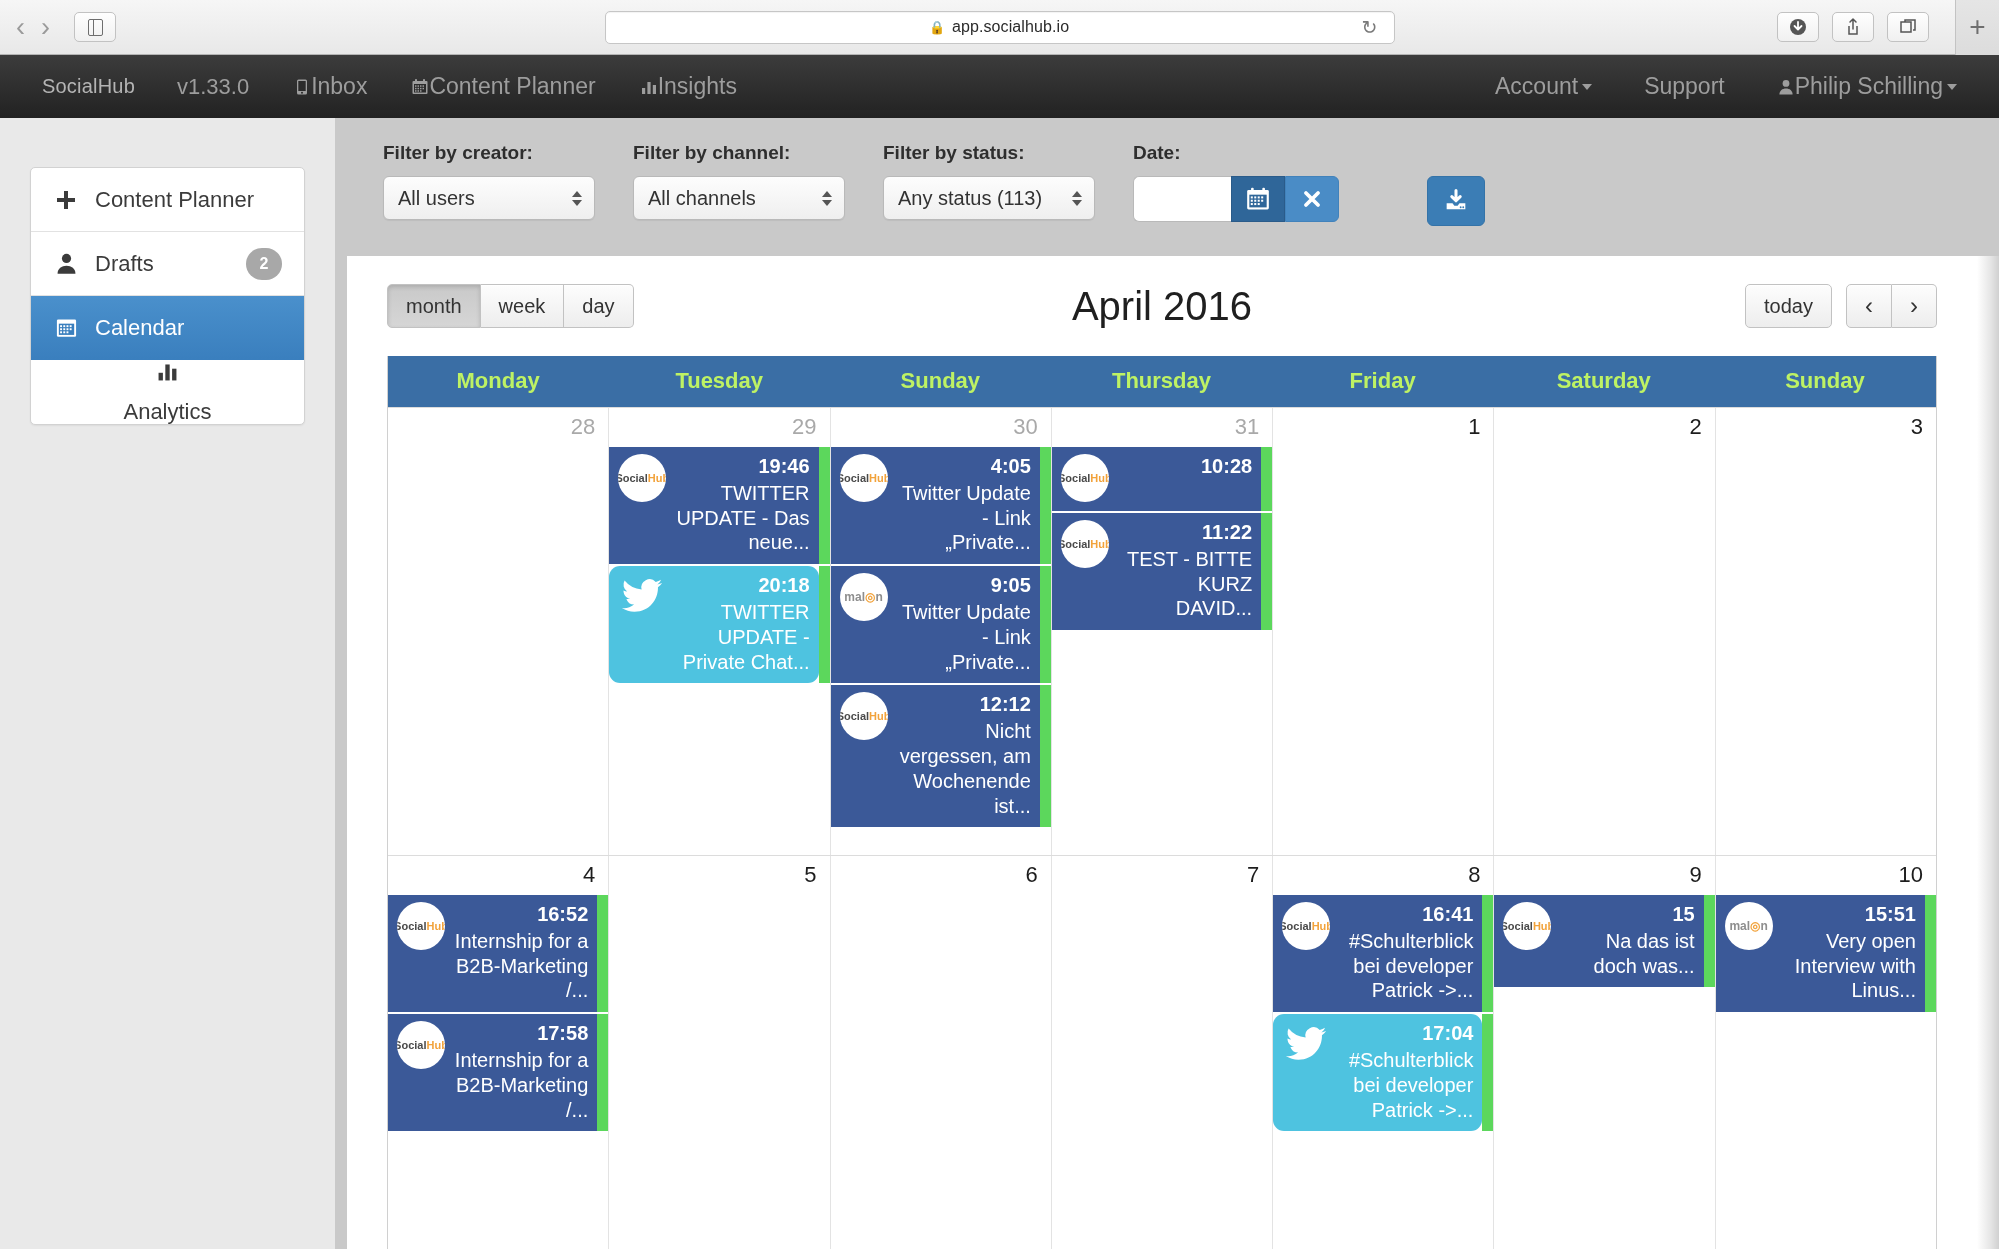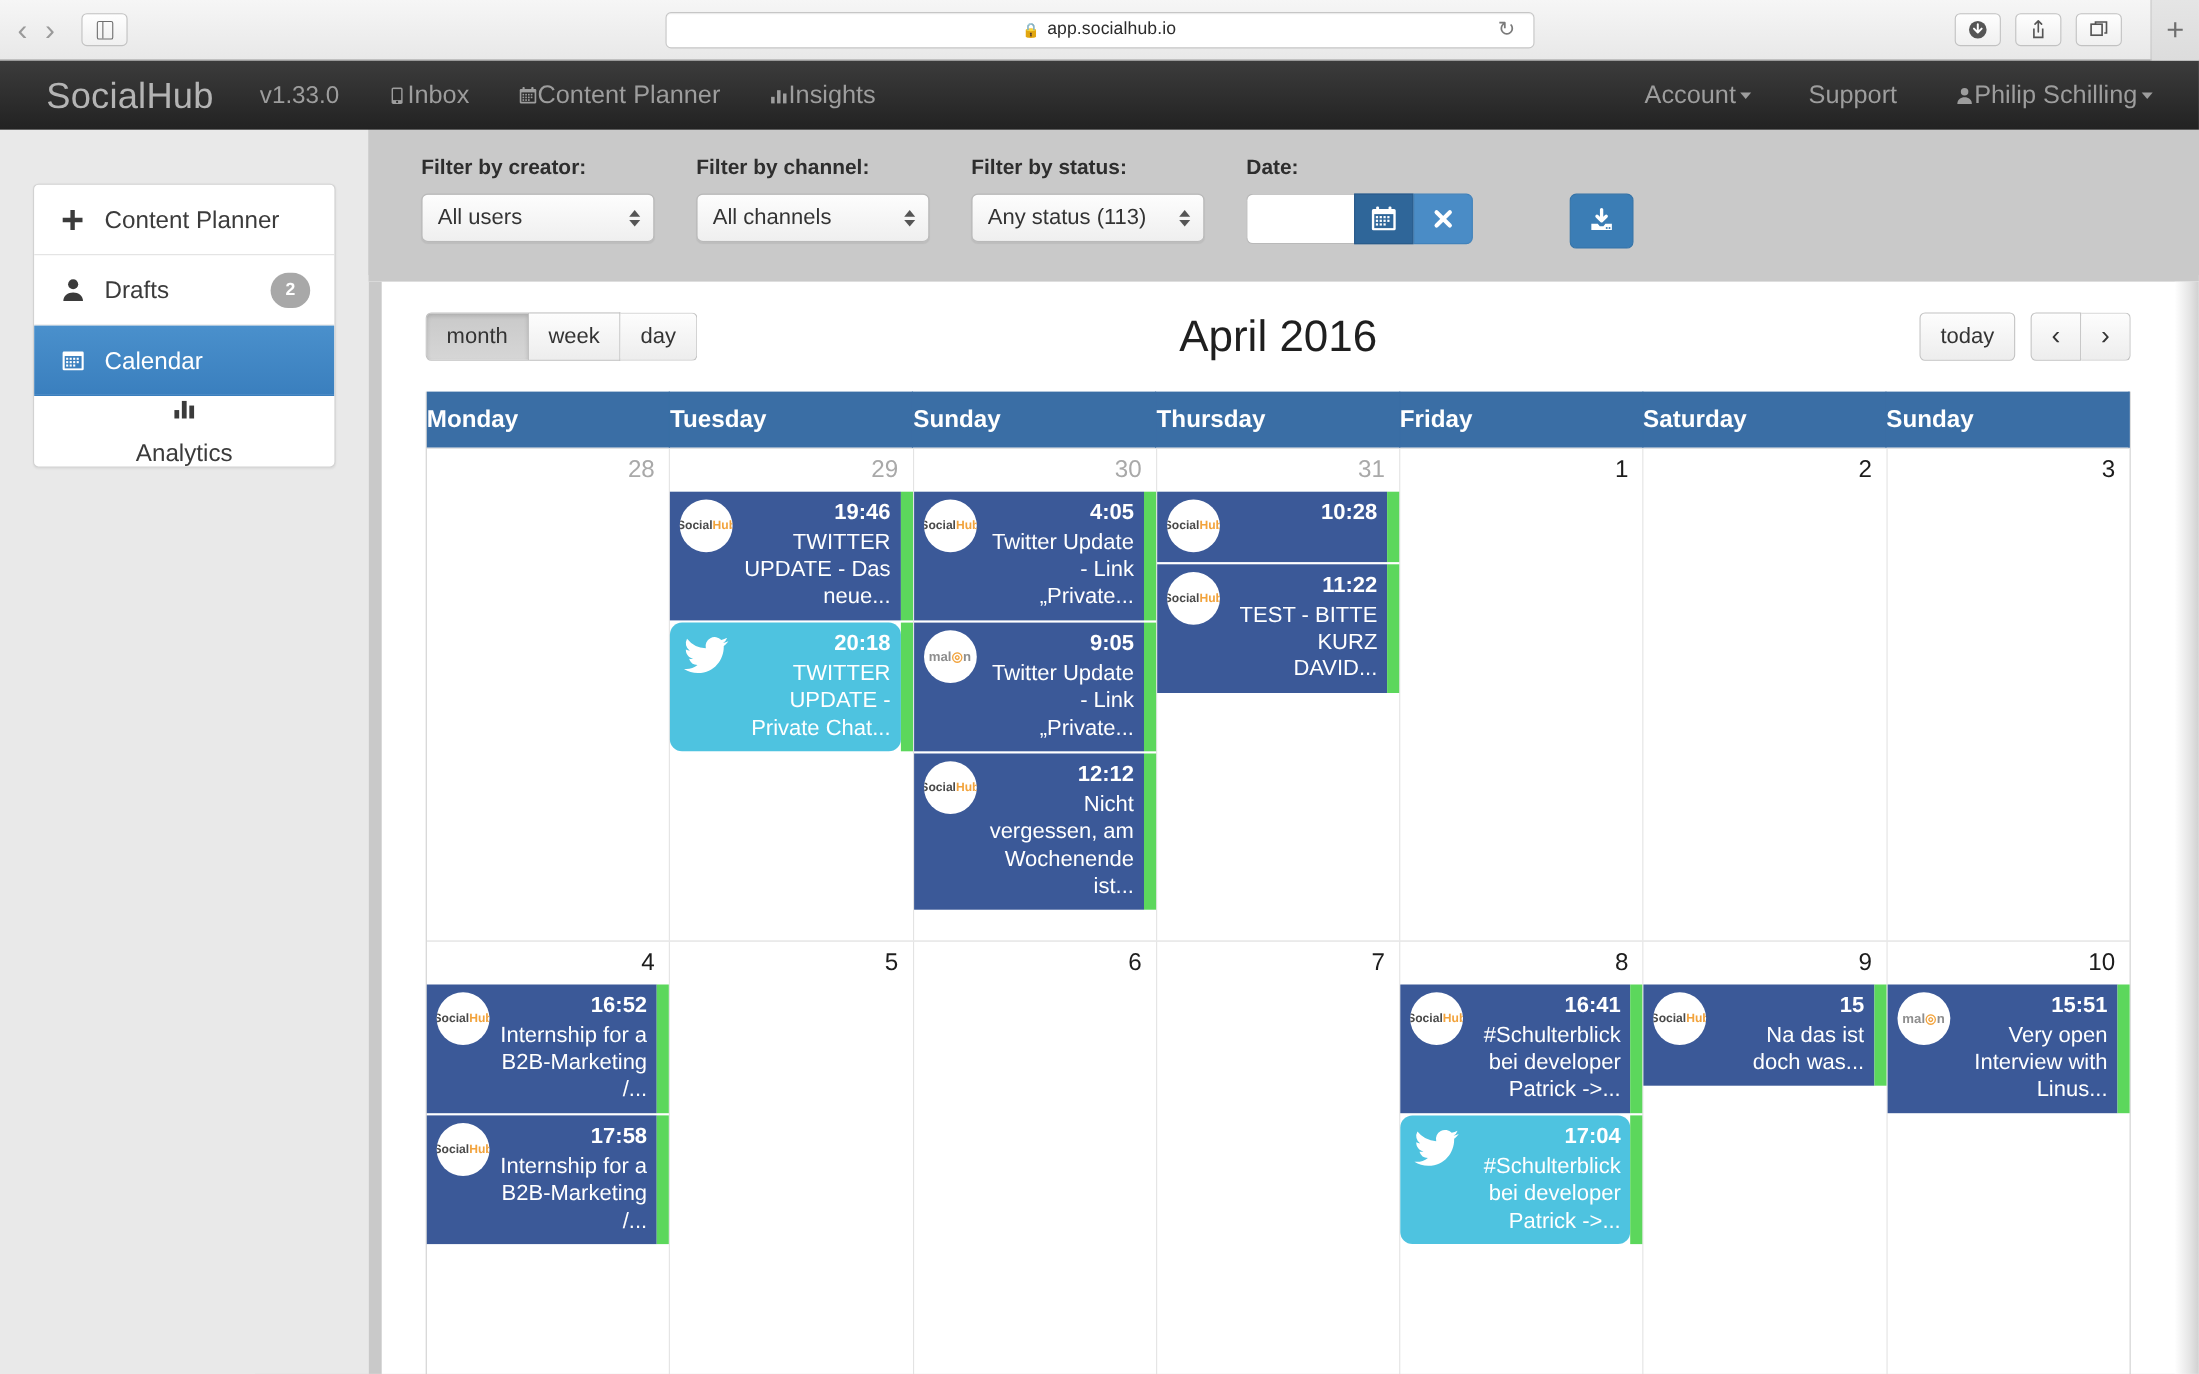--- a/index.html
+++ b/index.html
@@ -60,21 +60,21 @@
   .icon-svg { display:block; }
 
   
   .appnav {
     height: 63px; width: 100%;
     background: linear-gradient(#3c3c3c, #222);
     display:flex; align-items:center;
     color:#9d9d9d; font-size: 20px;
   }
   .brand {
-    color:#b4b4b4; font-size: 33px; padding: 0 0 0 42px; letter-spacing:.2px;
+    color:#b4b4b4; font-size: 20px; padding: 0 0 0 42px; letter-spacing:.2px;
   }
   .version { color:#9d9d9d; font-size: 22px; margin-left: 42px; }
   .nav-item {
     margin-left: 44px; display:flex; align-items:center; gap: 0; color:#9d9d9d;
     font-size: 23px; white-space:nowrap;
   }
   .nav-right { margin-left:auto; display:flex; align-items:center; padding-right: 42px; }
   .nav-right .nav-item { margin-left: 52px; }
   .caret { border-left:5px solid transparent; border-right:5px solid transparent; border-top:6px solid #9d9d9d; display:inline-block; margin-left:4px;}
 
@@ -172,21 +172,21 @@
     position:absolute; left:0; right:0; text-align:center;
     font-size: 40px; color:#1f1f1f; font-weight:400; pointer-events:none;
   }
   .toolbar-right { margin-left:auto; display:flex; align-items:center; gap: 14px; z-index:2;}
   .arrow-group { display:flex; }
 
   
   .cal-grid { margin: 0 40px; border:1px solid #d0d0d0; border-top:none; }
   .dow-row { display:flex; background:#3a6ea5; }
   .dow {
-    flex:1 1 0; color:#ffffff; font-size: 22px; font-weight:bold;
+    flex:1 1 0; text-align:center; color:#bef264; font-size: 22px; font-weight:bold;
     padding: 12px 0 13px 0; border-right:1px solid #3a6ea5;
   }
   .week-row { display:flex; border-top:1px solid #dcdcdc; }
   .daycell {
     flex:1 1 0; border-right:1px solid #e3e3e3; min-height: 447px;
     position:relative; padding: 0 0 2px 0;
   }
   .daycell:last-child { border-right:none; }
   .daynum {
     text-align:right; font-size: 22px; color:#1d1d1d; padding: 6px 13px 7px 0;

